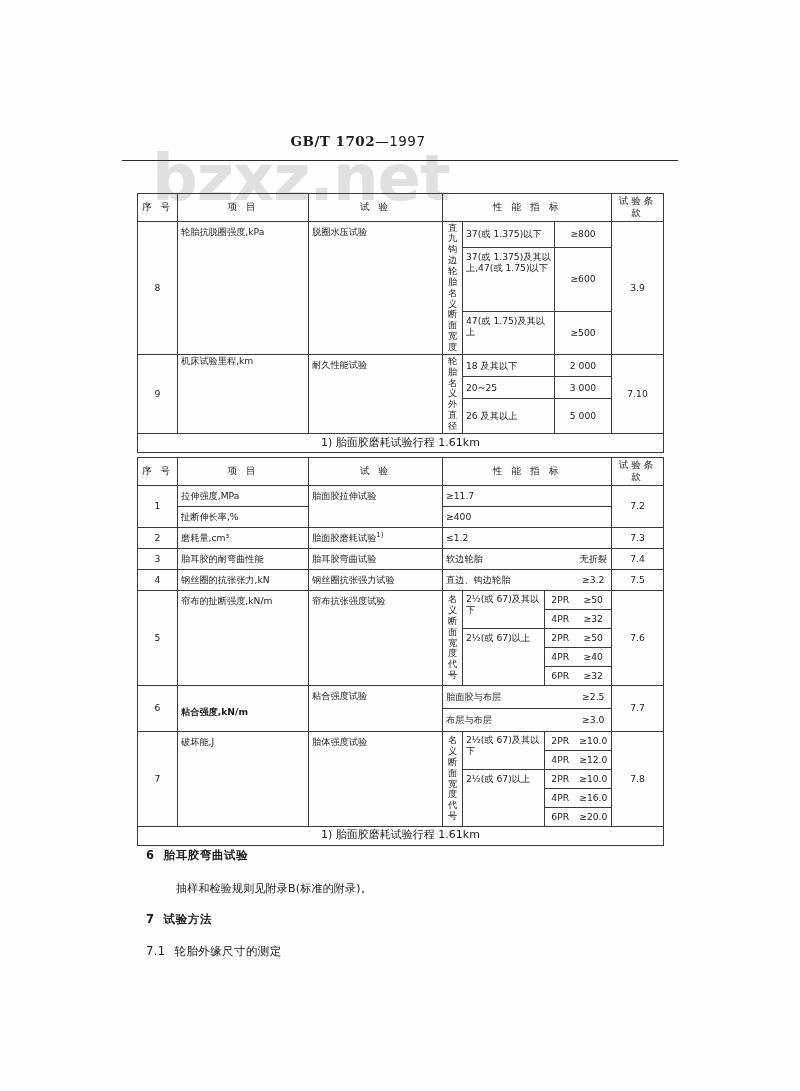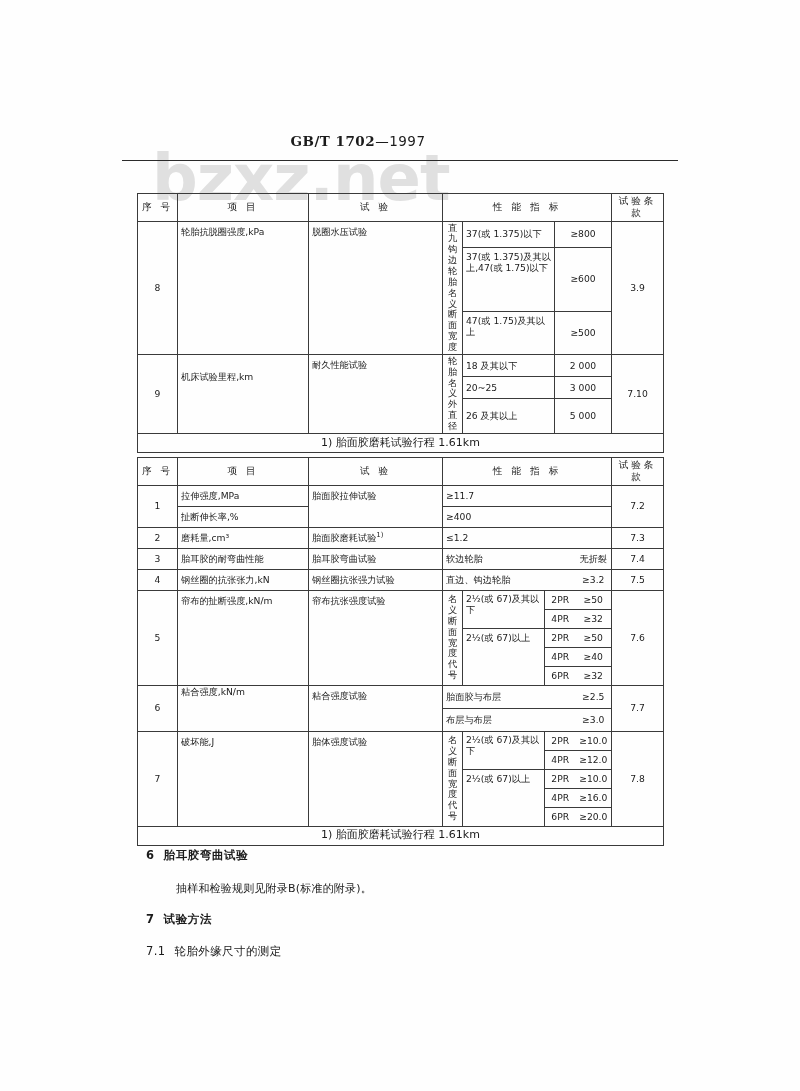--- a/index.html
+++ b/index.html
@@ -196,21 +196,21 @@
         <td class="l" style="height:44px;vertical-align:top;padding-top:3px;">37(或 1.375)及其以上,47(或 1.75)以下</td>
         <td class="c">≥600</td>
       </tr>
       <tr>
         <td class="l" style="height:28px;vertical-align:top;padding-top:3px;">47(或 1.75)及其以上</td>
         <td class="c">≥500</td>
       </tr>
 
       <tr>
         <td class="c" rowspan="3">9</td>
-        <td class="l" rowspan="3" style="vertical-align:top;padding-top:16px;">机床试验里程,km</td>
+        <td class="l" rowspan="3" style="vertical-align:top;padding-top:0;">机床试验里程,km</td>
         <td class="l" rowspan="3" style="vertical-align:top;padding-top:4px;">耐久性能试验</td>
         <td class="vlabel" rowspan="3">
           <span>轮胎</span>
           <span>名义</span>
           <span>外直</span>
           <span>径</span>
         </td>
         <td class="l" style="height:17px;">18 及其以下</td>
         <td class="c">2 000</td>
         <td class="c" rowspan="3">7.10</td>
@@ -319,21 +319,21 @@
         <td class="c nb nr" style="height:16px;">4PR</td>
         <td class="c nb">≥40</td>
       </tr>
       <tr>
         <td class="c nb nr" style="height:16px;">6PR</td>
         <td class="c nb">≥32</td>
       </tr>
 
       <tr>
         <td class="c" rowspan="2">6</td>
-        <td class="l" rowspan="2" style="vertical-align:top;padding-top:0;">粘合强度,kN/m</td>
+        <td class="l" rowspan="2" style="vertical-align:top;padding-top:20px;font-weight:bold;">粘合强度,kN/m</td>
         <td class="l" rowspan="2" style="vertical-align:top;padding-top:4px;">粘合强度试验</td>
         <td class="l nr" colspan="3" style="height:20px;">胎面胶与布层</td>
         <td class="c nb">≥2.5</td>
         <td class="c" rowspan="2">7.7</td>
       </tr>
       <tr>
         <td class="l nr" colspan="3" style="height:20px;">布层与布层</td>
         <td class="c nb">≥3.0</td>
       </tr>
 

